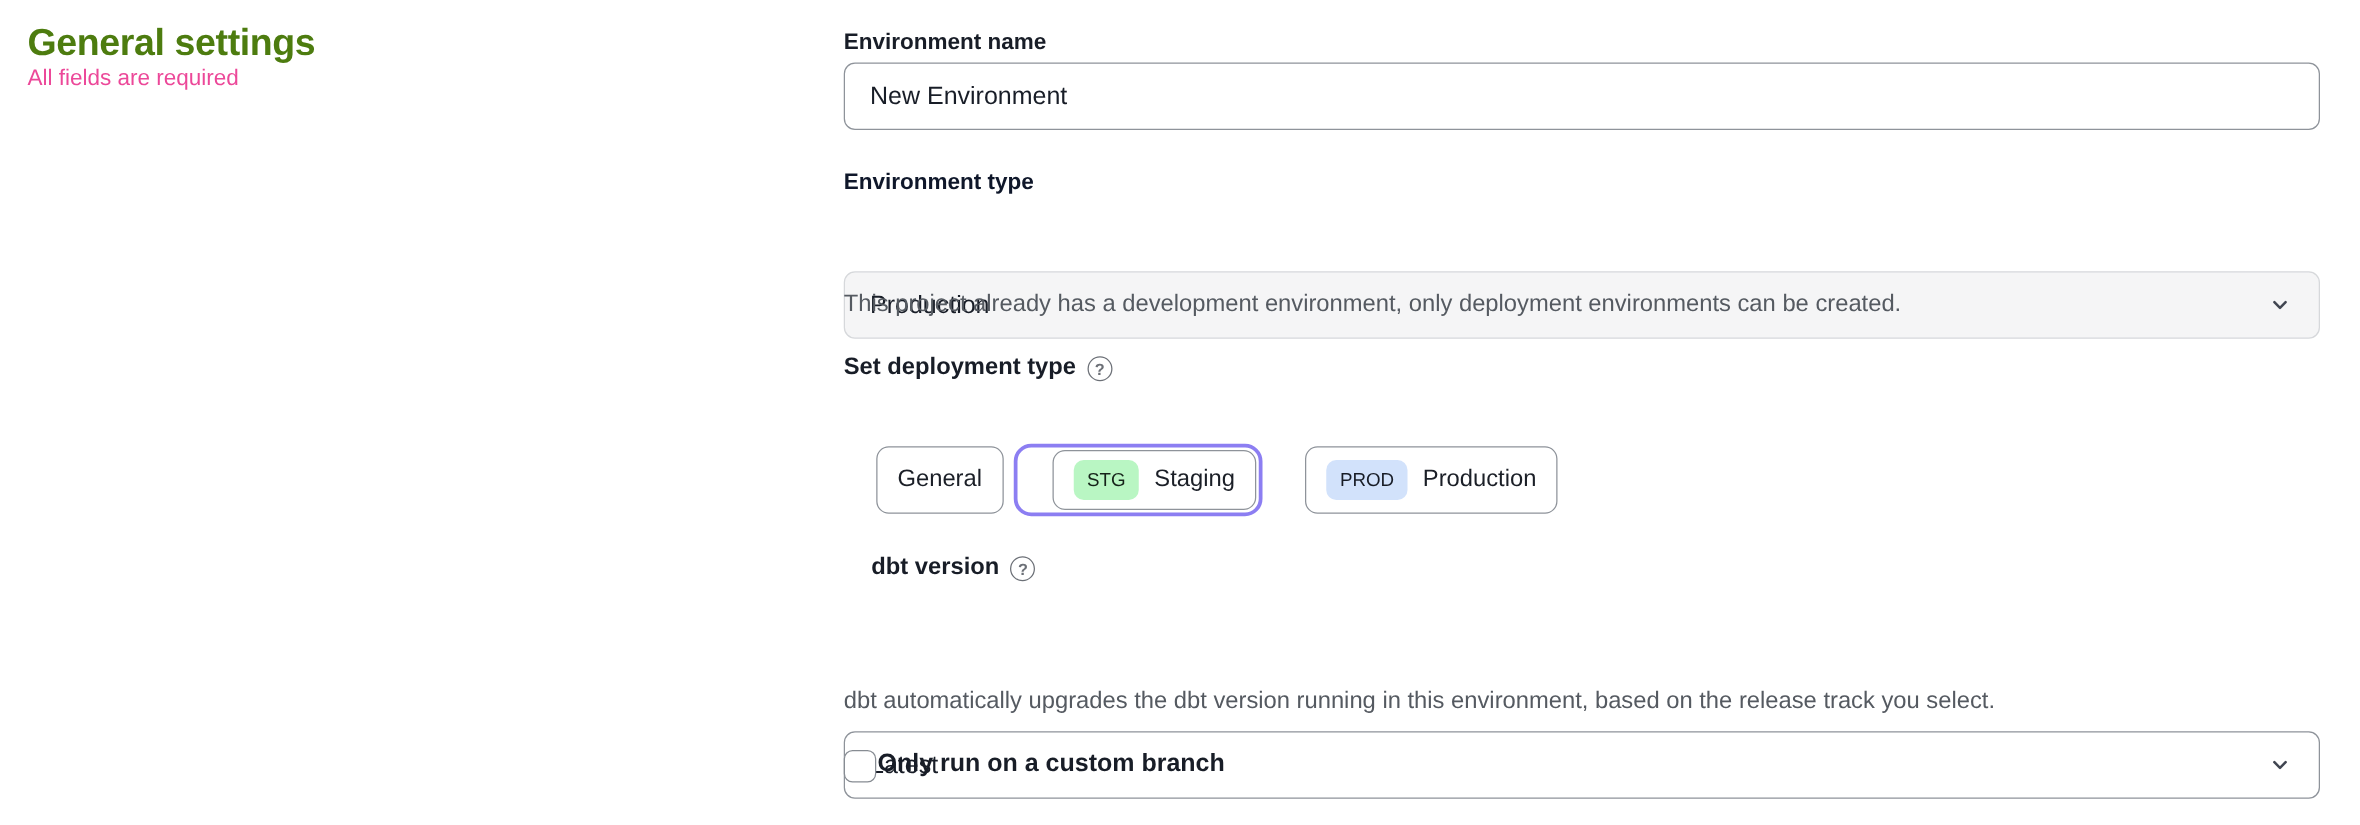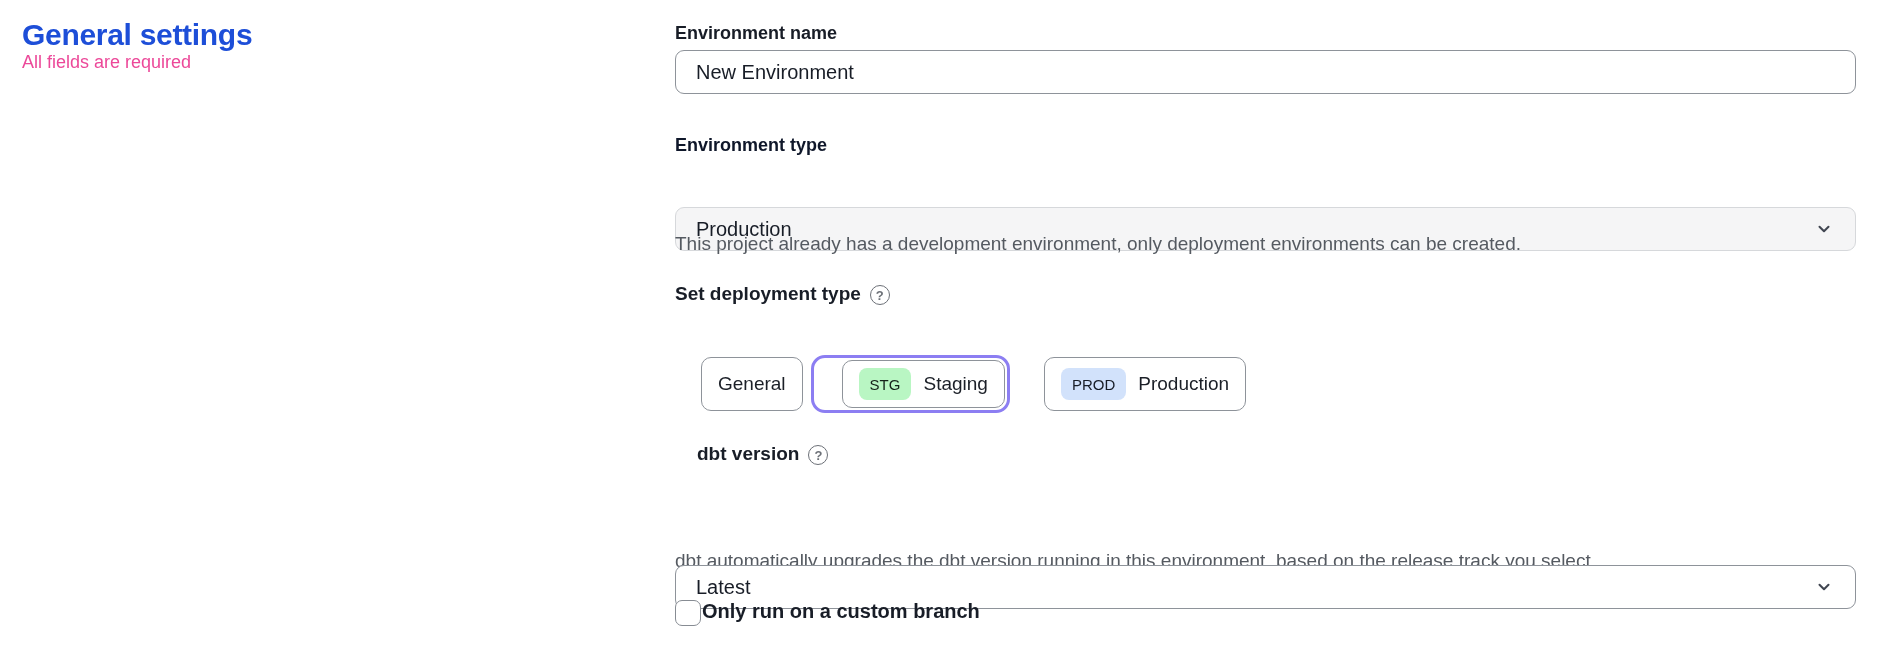--- a/index.html
+++ b/index.html
@@ -1,35 +1,35 @@
 <!DOCTYPE html>
 <html><head>
 <meta charset="utf-8">
 <style>
   * { margin:0; padding:0; box-sizing:border-box; }
   html,body { width:1888px; height:660px; background:#ffffff; overflow:hidden;
     font-family:"Liberation Sans","DejaVu Sans",sans-serif; }
 
   
   .page-head { position:absolute; left:22px; top:18px; width:560px; }
-  .page-head h1 { font-size:30px; font-weight:700; color:#1d4ed8; letter-spacing:-0.3px; }
+  .page-head h1 { font-size:30px; font-weight:700; color:#4d7c0f; letter-spacing:-0.3px; }
   .page-head .sub { font-size:18px; color:#ec4899; }
 
   
   .form-col { position:absolute; left:675px; top:0; width:1181px; height:660px; }
   .row { position:absolute; left:0; width:100%; }
 
   .flabel { font-size:18px; font-weight:700; color:#181d27; display:flex; align-items:center; }
   .flabel.muted { color:#0f172a; }
   .flabel.section { font-size:19px; }
 
   .helper { font-size:19px; color:#555a61; }
 
   .textbox, .selectbox {
-    height:44px; width:100%; border-radius:9px; background:#ffffff;
+    height:54px; width:100%; border-radius:9px; background:#ffffff;
     border:1.5px solid #8e939a; display:flex; align-items:center;
     padding:0 20px; font-size:20px; color:#181d27; position:relative;
   }
   input.textbox { outline:none; }
   .selectbox.disabled { background:#f5f5f6; border-color:#d6d8db; }
   .chev { position:absolute; right:22px; top:50%; transform:translateY(-50%); display:flex; }
 
   .help-ic {
     display:inline-flex; align-items:center; justify-content:center;
     width:20px; height:20px; border-radius:50%; border:1.5px solid #6c7077;

